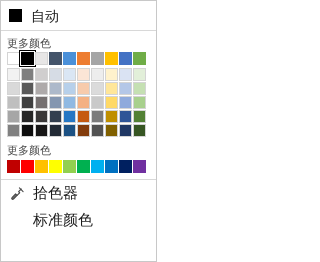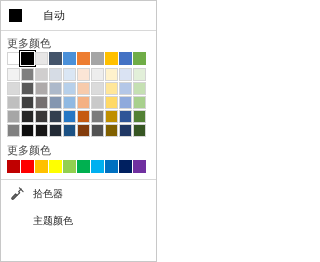--- a/index.html
+++ b/index.html
@@ -29,22 +29,22 @@
     padding: 0 0 0 8px;
     box-sizing: border-box;
   }
   .auto-swatch {
     width: 13px;
     height: 13px;
     background: #000000;
     flex: 0 0 auto;
   }
   .auto-label {
-    margin-left: 21px;
-    font-size: 11px;
+    margin-left: 9px;
+    font-size: 14px;
     color: #1a1a1a;
     line-height: 1;
     white-space: nowrap;
   }
   .divider {
     height: 1px;
     background: #d8d8d8;
     width: 100%;
   }
   
@@ -90,21 +90,21 @@
     padding-left: 8px;
     box-sizing: border-box;
   }
   .menu-item .mi-icon {
     width: 16px;
     height: 16px;
     flex: 0 0 auto;
     display: block;
   }
   .menu-item .mi-label {
-    font-size: 10px;
+    font-size: 15px;
     color: #1a1a1a;
     margin-left: 8px;
     white-space: nowrap;
   }
   .menu-item.indent .mi-label {
     margin-left: 24px;
   }
   .spacer-top { height: 5px; }
 </style>
 </head>
@@ -222,16 +222,16 @@
           <path d="M10.4 1.9 L14.1 5.6"></path>
           <path d="M12.25 3.0 L9.6 5.65 L10.7 6.75 L8.05 9.4"></path>
           <path d="M8.05 9.4 L6.6 7.95 L3.5 11.05 C2.6 11.95 2.6 12.6 2.9 12.9 L3.1 13.1 C3.4 13.4 4.05 13.4 4.95 12.5 L8.05 9.4 Z" fill="#6e6e6e" stroke="#4a4a4a"></path>
         </g>
       </svg>
     </span>
     <span class="mi-label">拾色器</span>
   </div>
 
   <div class="menu-item indent">
-    <span class="mi-label">主题颜色</span>
+    <span class="mi-label">标准颜色</span>
   </div>
 
 </div>
 
 </body></html>

